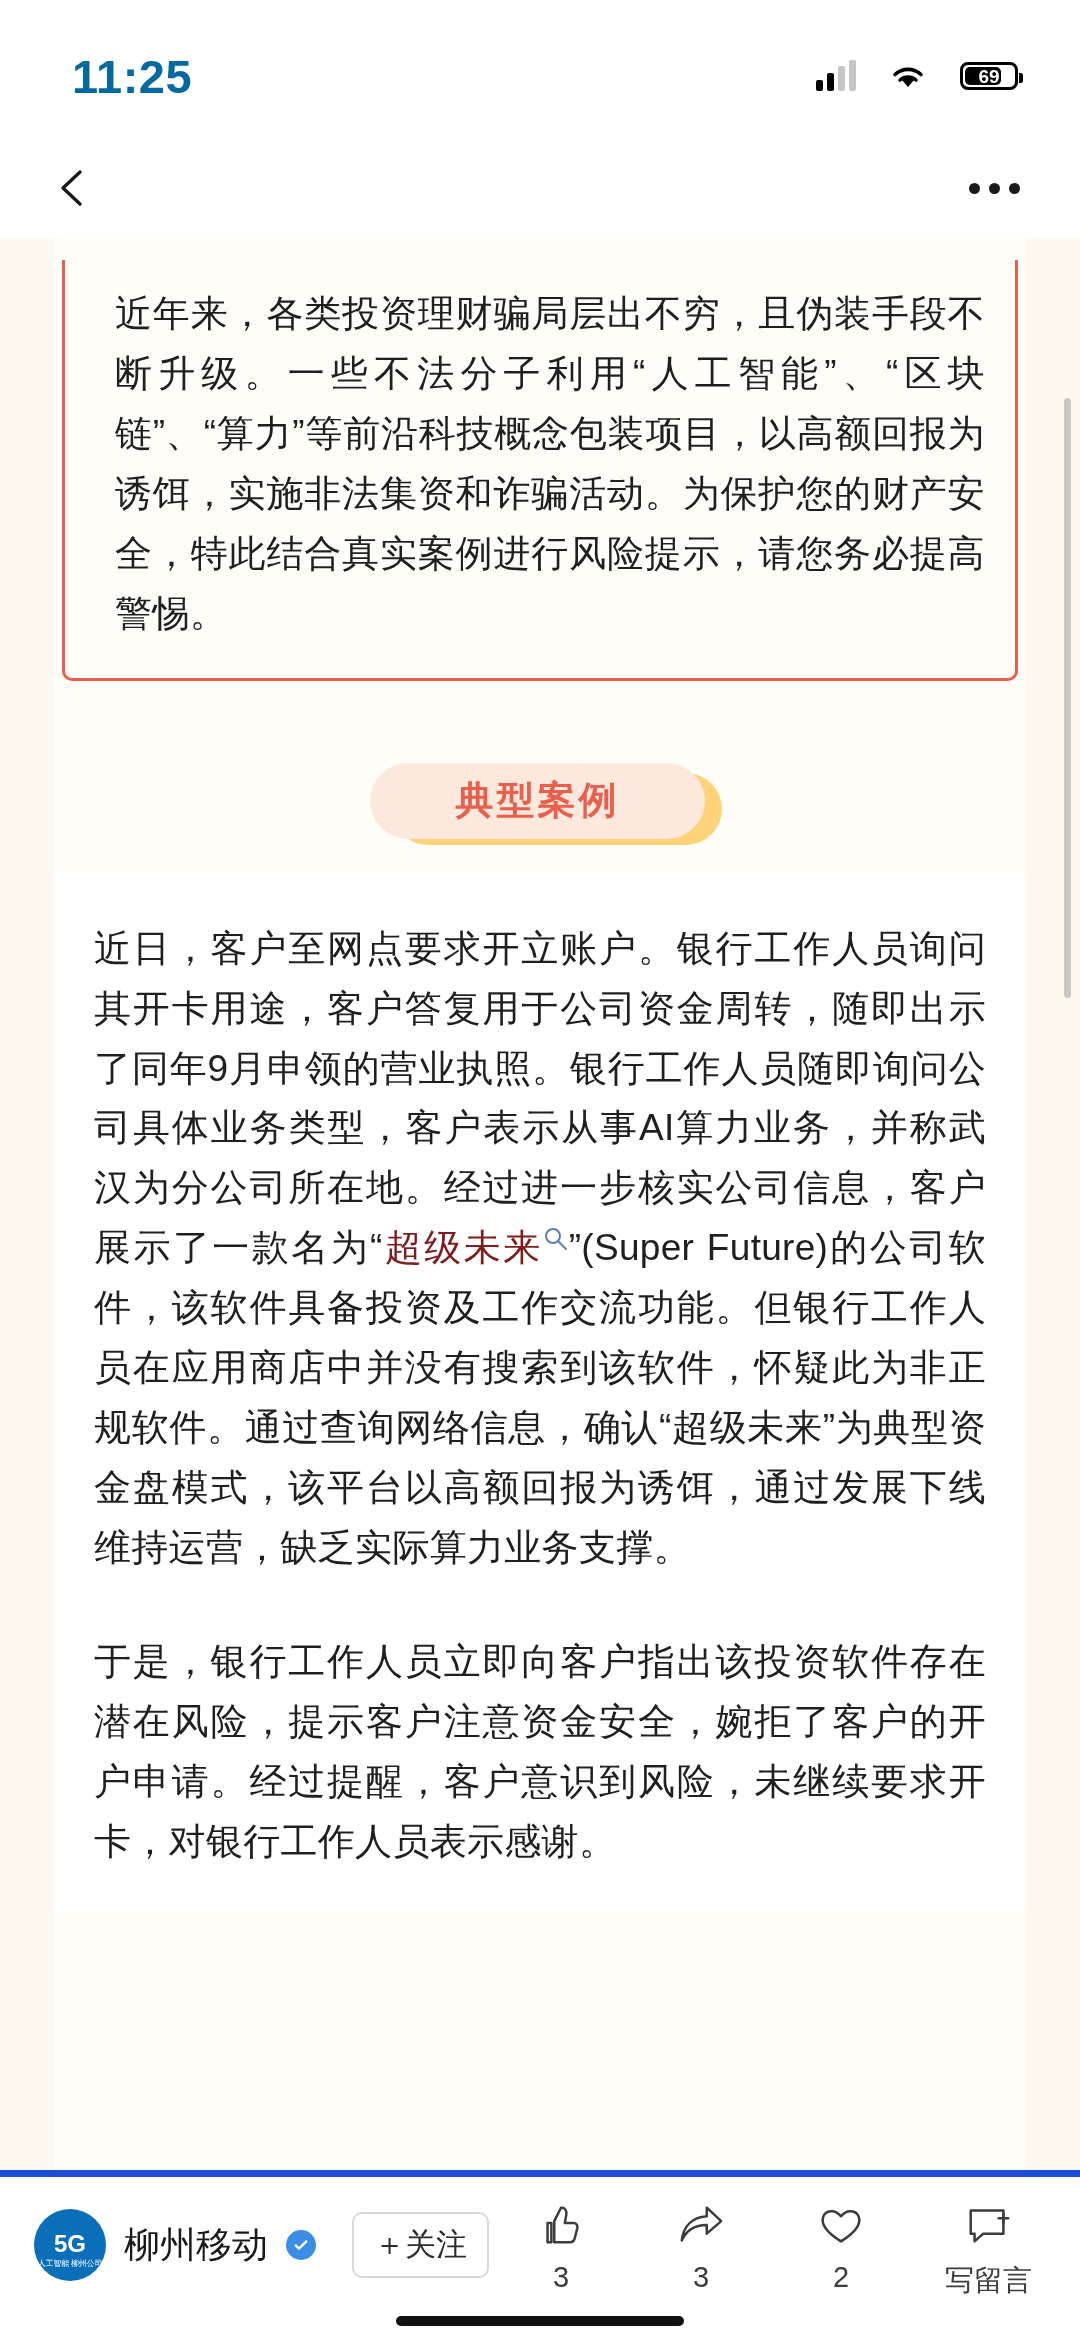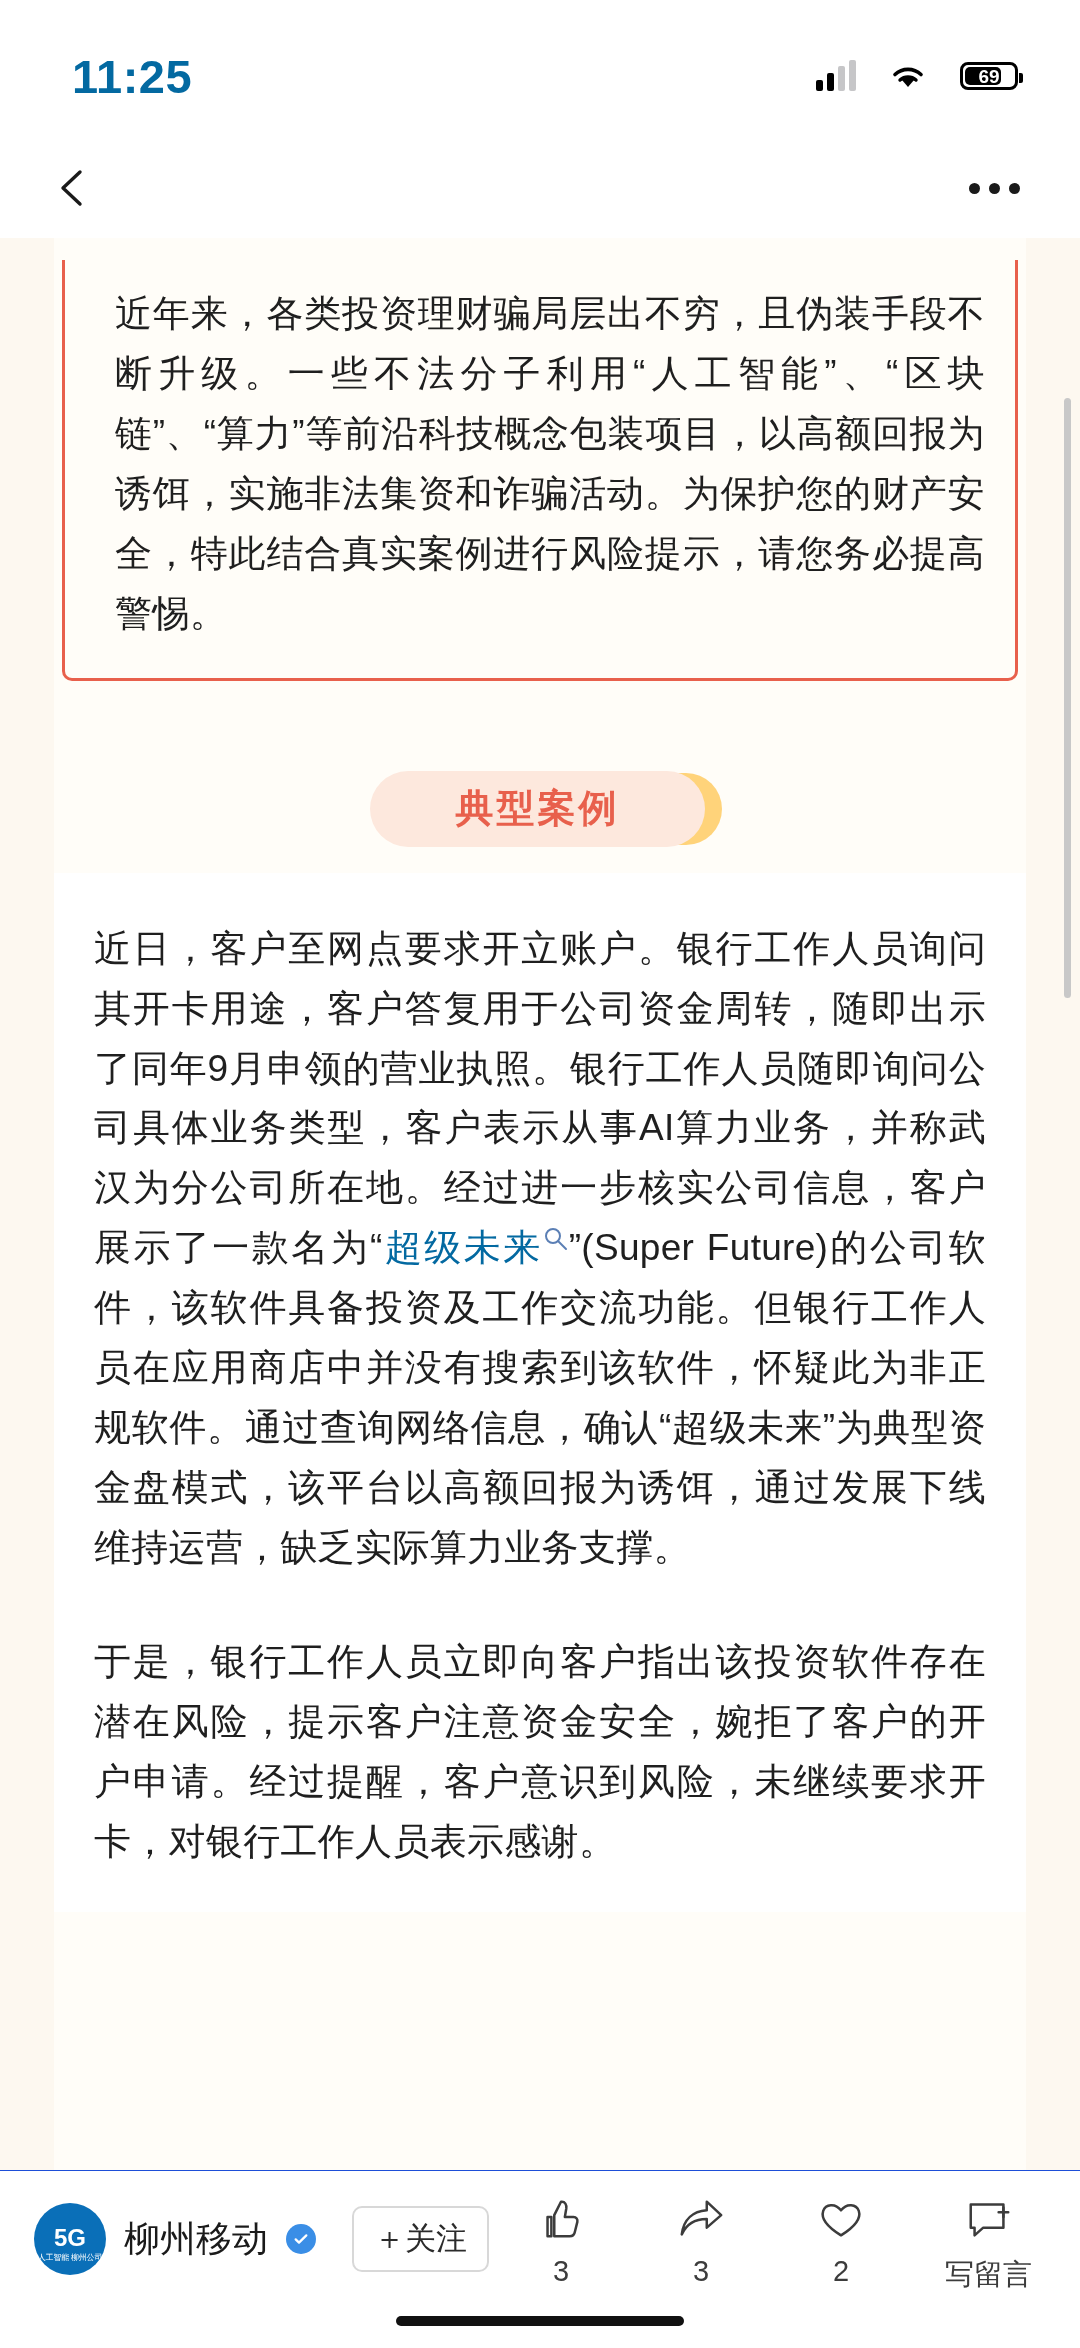--- a/index.html
+++ b/index.html
@@ -149,21 +149,21 @@
   }
   .case-shadow {
     position: absolute;
     left: 22px; top: 18px;
     width: 330px; height: 72px;
     background: #ffd37a;
     border-radius: 40px;
   }
   .case-pill {
     position: absolute;
-    left: 0; top: 16px;
+    left: 0; top: 8px;
     width: 335px; height: 76px;
     background: #fde8dd;
     border-radius: 40px;
     display: flex;
     align-items: center;
     justify-content: center;
   }
   .case-pill span {
     font-size: 38px;
     font-weight: bold;
@@ -179,21 +179,21 @@
   }
   .case-card p {
     font-size: 37px;
     line-height: 1.62;
     color: #1f1f1f;
     letter-spacing: 0.3px;
     text-align: justify;
   }
   .case-card p + p { margin-top: 54px; }
   .hl {
-    color: #0369a1;
+    color: #7f1d1d;
   }
   .mini-search {
     display: inline-block;
     position: relative;
     width: 26px; height: 26px;
     vertical-align: 8px;
   }
   .mini-search svg { display: block; }
 
   
@@ -207,21 +207,21 @@
     border-radius: 4px;
   }
 
   
   .actionbar {
     position: absolute;
     left: 0; right: 0;
     bottom: 0;
     height: 178px;
     background: #ffffff;
-    border-top: 1px solid #1d4ed8;
+    border-top: 7px solid #1d4ed8;
     display: flex;
     align-items: flex-start;
     padding: 22px 34px 0 34px;
   }
   .author {
     display: flex;
     align-items: center;
     gap: 18px;
     padding-top: 10px;
   }

